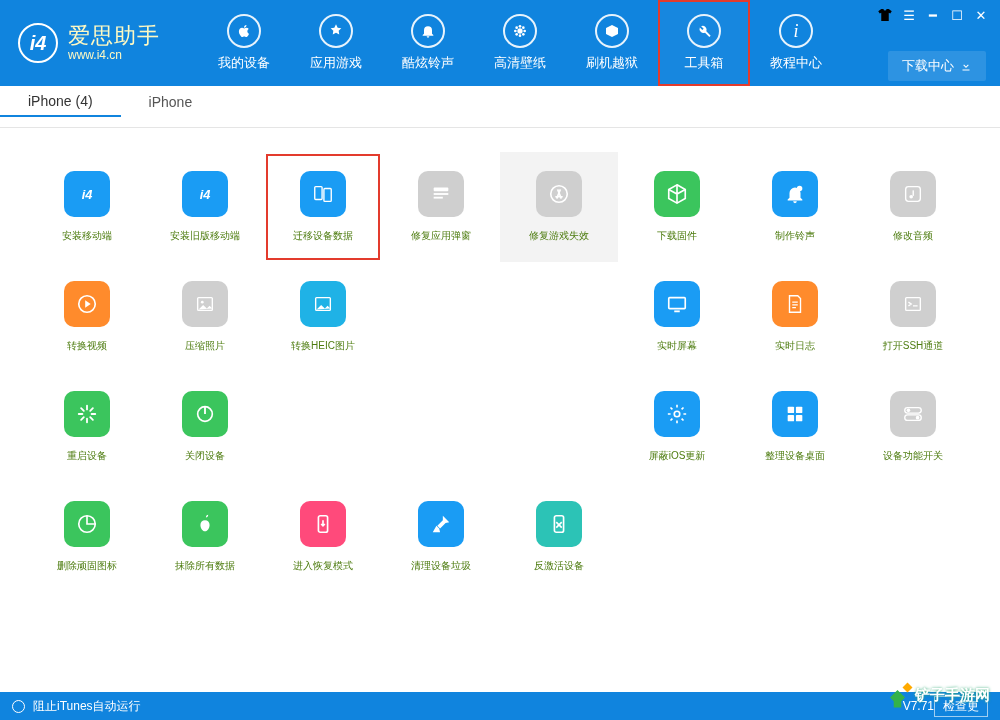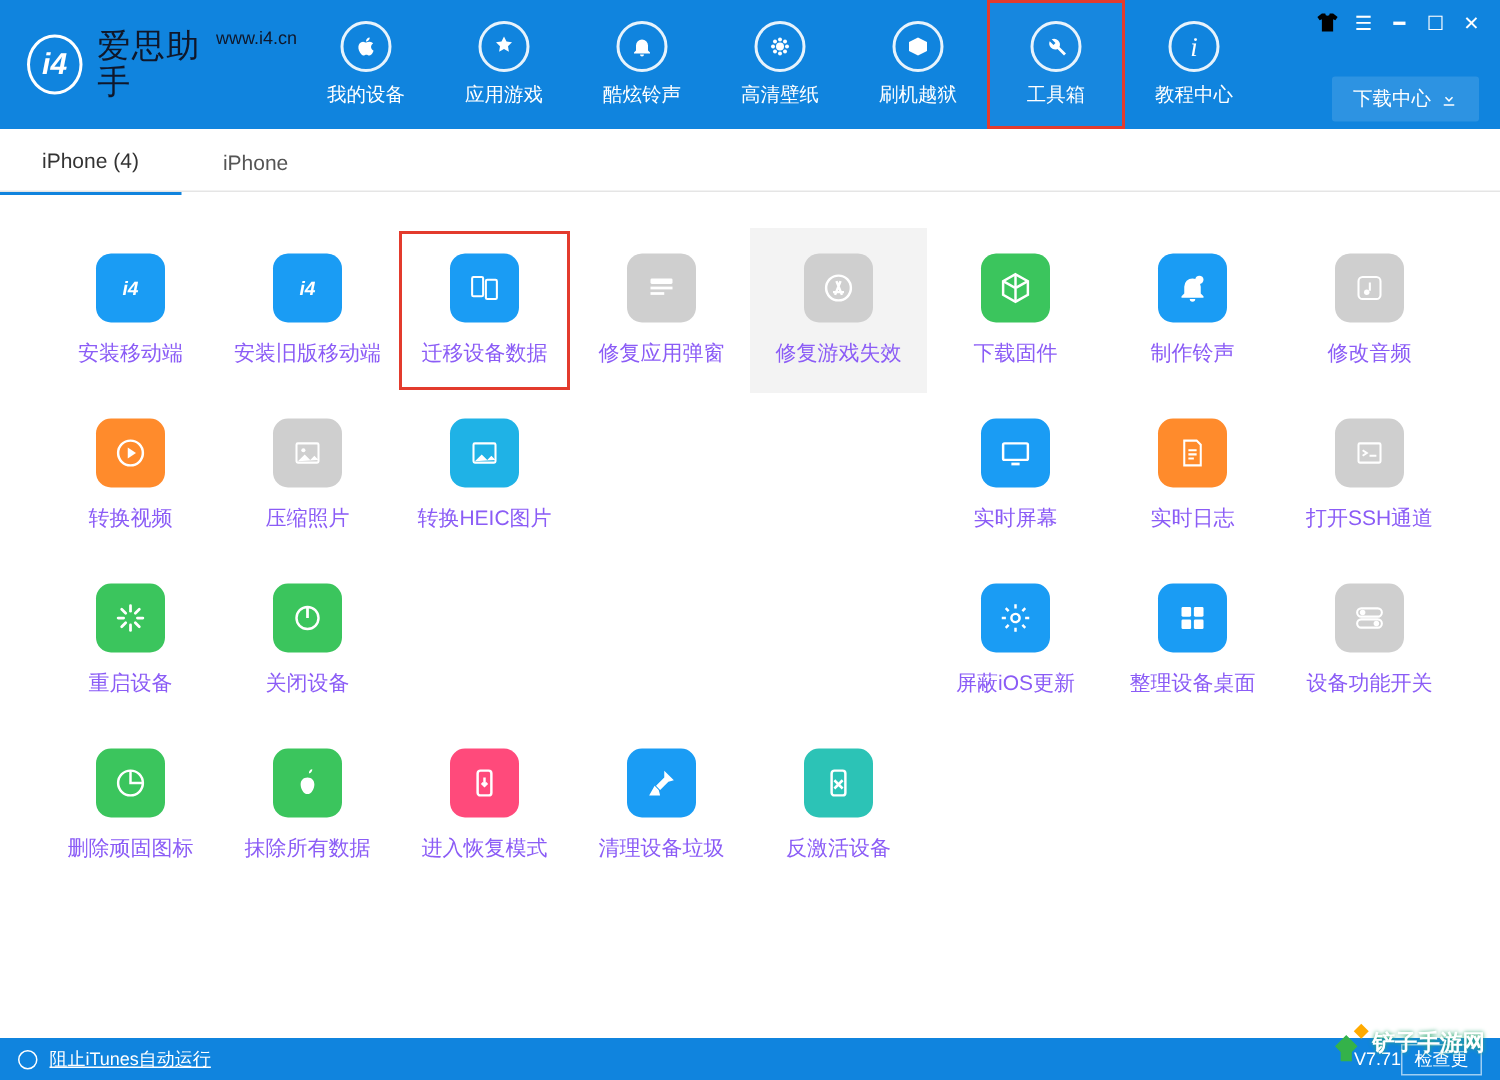--- a/index.html
+++ b/index.html
@@ -1,52 +1,52 @@
 <!DOCTYPE html>
 <html><head>
 <meta charset="utf-8">
 <style>
   * { margin: 0; padding: 0; box-sizing: border-box; font-family: "Microsoft YaHei", sans-serif; }
   body { background: #fff; width: 1000px; height: 720px; overflow: hidden; position: relative; }
   .header { background: #1084de; height: 86px; display: flex; align-items: center; padding: 0 14px 0 18px; position: relative; }
   .logo-block { display: flex; align-items: center; gap: 10px; width: 180px; }
   .logo-circle { width: 40px; height: 40px; border-radius: 50%; border: 2px solid #fff; display: flex; align-items: center; justify-content: center; color: #fff; font-weight: bold; font-style: italic; font-size: 20px; }
-  .logo-text { display: flex; color: #0f172a; line-height: 1.1; }
+  .logo-text { display: flex; flex-direction: column; color: #fef9c3; line-height: 1.1; }
   .logo-text .big { font-size: 22px; letter-spacing: 1px; }
   .logo-text .small { font-size: 12px; }
   .nav { display: flex; align-items: center; gap: 0; }
   .nav-item { width: 92px; height: 86px; display: flex; flex-direction: column; align-items: center; justify-content: center; gap: 6px; color: #fff; cursor: pointer; position: relative; }
   .nav-item .icon { width: 34px; height: 34px; border-radius: 50%; border: 2px solid rgba(255,255,255,0.9); display: flex; align-items: center; justify-content: center; }
   .nav-item svg { width: 16px; height: 16px; fill: #fff; }
   .nav-item .info-i { font-style: italic; color: #fff; font-size: 18px; font-family: Georgia, serif; }
   .nav-item .lbl { font-size: 13px; }
   .nav-highlight { outline: 2px solid #e33b2d; outline-offset: -2px; background: rgba(255,255,255,0.03); }
   .titlebar { position: absolute; top: 6px; right: 10px; display: flex; align-items: center; gap: 6px; }
   .titlebar-btn { width: 18px; height: 18px; color: #fff; display: flex; align-items: center; justify-content: center; cursor: pointer; font-size: 13px; }
   .dl-btn { position: absolute; right: 14px; bottom: 5px; background: rgba(255,255,255,0.12); color: #fff; font-size: 13px; padding: 6px 14px; border-radius: 2px; cursor: pointer; display: flex; align-items: center; gap: 6px; }
   .tabs { display: flex; border-bottom: 1px solid #e5e5e5; height: 42px; background: #fff; }
-  .tab { padding: 0 28px; height: 44px; display: flex; align-items: center; font-size: 14px; cursor: pointer; color: #555; }
+  .tab { padding: 0 28px; height: 31px; display: flex; align-items: center; font-size: 14px; cursor: pointer; color: #555; }
   .tab.active { border-bottom: 2px solid #1084de; color: #333; font-weight: 500; }
   .grid { display: grid; grid-template-columns: repeat(8, 118px); grid-auto-rows: 110px; justify-content: center; padding: 24px 0 10px; gap: 0; }
   .tool { display: flex; flex-direction: column; align-items: center; justify-content: center; gap: 12px; cursor: pointer; position: relative; }
   .tool.box-hl { outline: 2px solid #e33b2d; outline-offset: -4px; }
   .tool.box-gray { background: #f3f3f3; }
   .tile { width: 46px; height: 46px; border-radius: 10px; display: flex; align-items: center; justify-content: center; position: relative; }
   .tile svg { width: 22px; height: 22px; fill: #fff; }
-  .tool .lbl { font-size: 14px; color: #8b5cf6; white-space: nowrap; }
+  .tool .lbl { font-size: 10px; color: #4d7c0f; white-space: nowrap; }
   .badge { position: absolute; top: -3px; right: -3px; width: 8px; height: 8px; border-radius: 50%; background: #e33b2d; }
   .c-blue { background: #1a9cf4; }
   .c-green { background: #3bc55d; }
   .c-orange { background: #ff8b2c; }
   .c-pink { background: #ff4a7b; }
   .c-gray { background: #cfcfcf; }
   .c-teal { background: #2cc3b6; }
   .c-cyan { background: #1fb2e6; }
   .footer { position: absolute; bottom: 0; left: 0; right: 0; height: 28px; background: #1084de; display: flex; align-items: center; justify-content: space-between; padding: 0 12px; color: #fff; font-size: 12px; }
-  .footer-left { display: flex; align-items: center; gap: 8px; cursor: pointer; text-decoration: underline; }
+  .footer-left { display: flex; align-items: center; gap: 8px; cursor: pointer; }
   .footer-left .ring { width: 13px; height: 13px; border: 1.5px solid #fff; border-radius: 50%; }
   .footer-right { display: flex; align-items: center; }
   .chk-btn { border: 1px solid rgba(255,255,255,0.6); padding: 1px 8px; cursor: pointer; }
   .watermark { position: absolute; bottom: 10px; right: 10px; display: flex; align-items: center; gap: 0; font-size: 15px; color: #fff; font-weight: bold; text-shadow: 0 0 3px #3a7; pointer-events: none; }
   .wm-icon { width: 30px; height: 30px; }
 </style>
 </head>
 <body>
 
 <div class="header">

